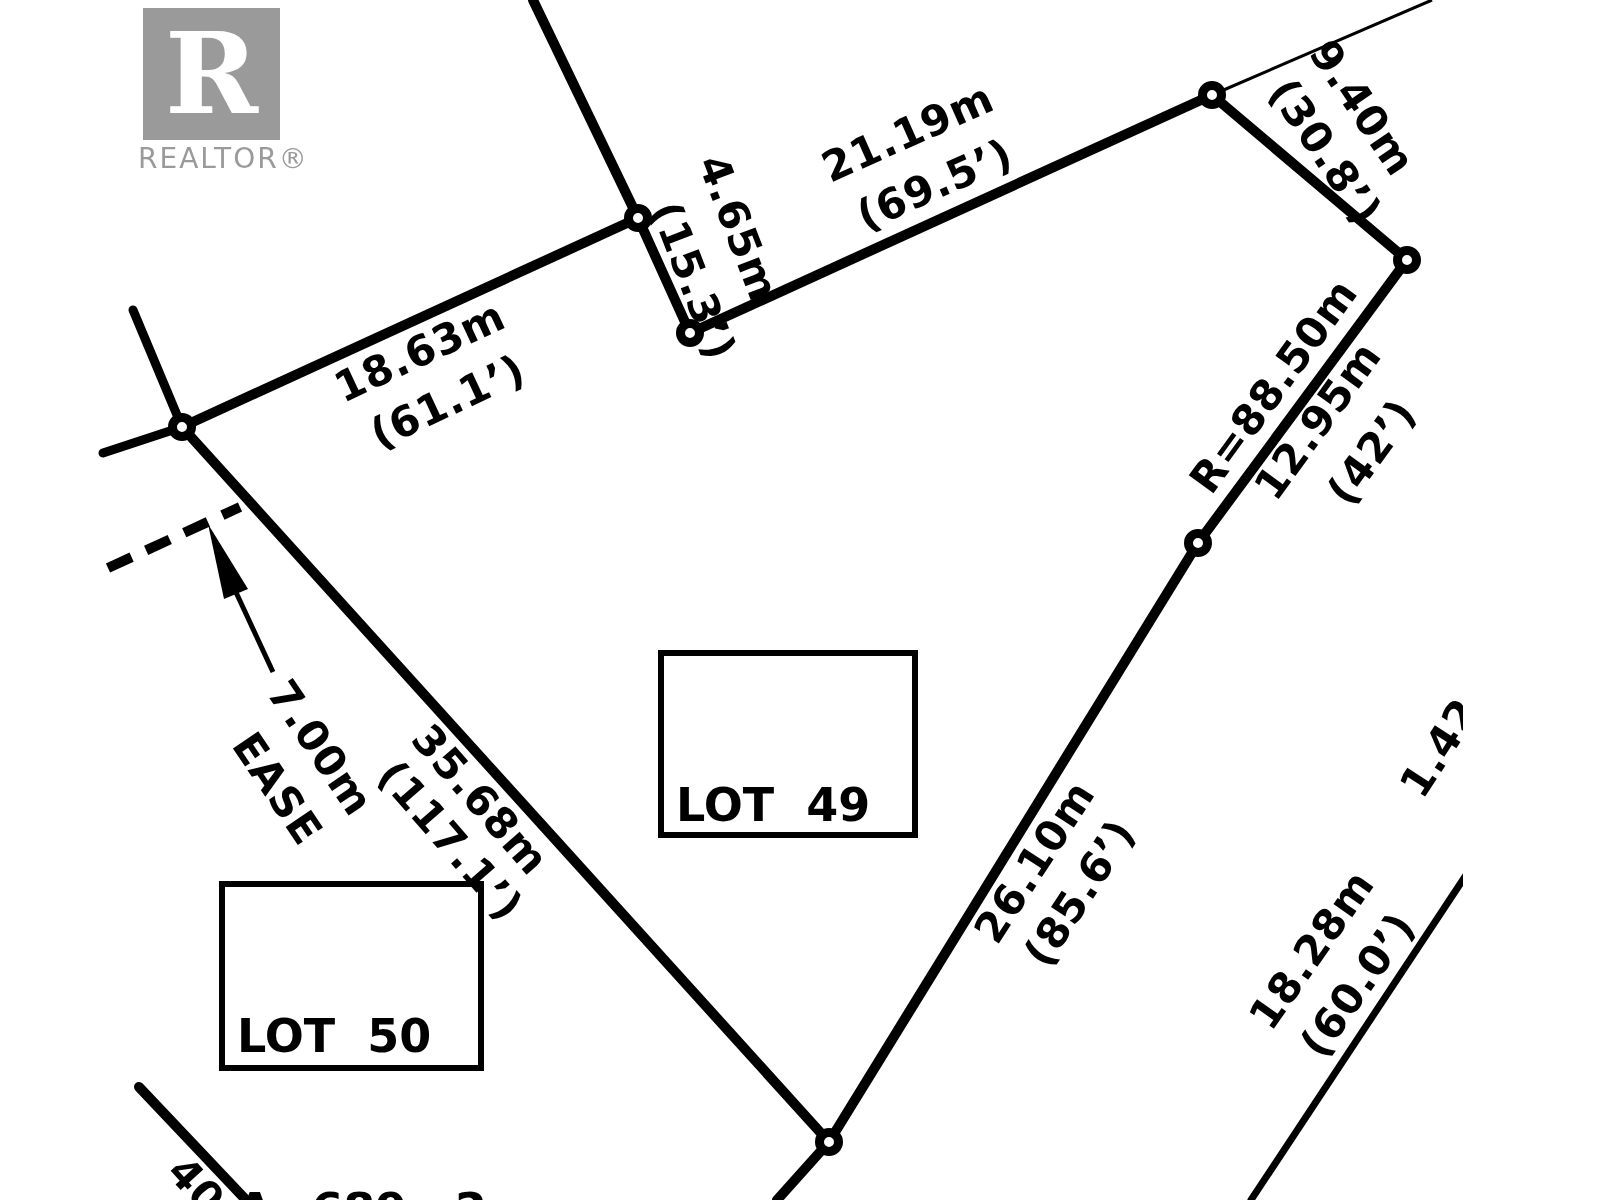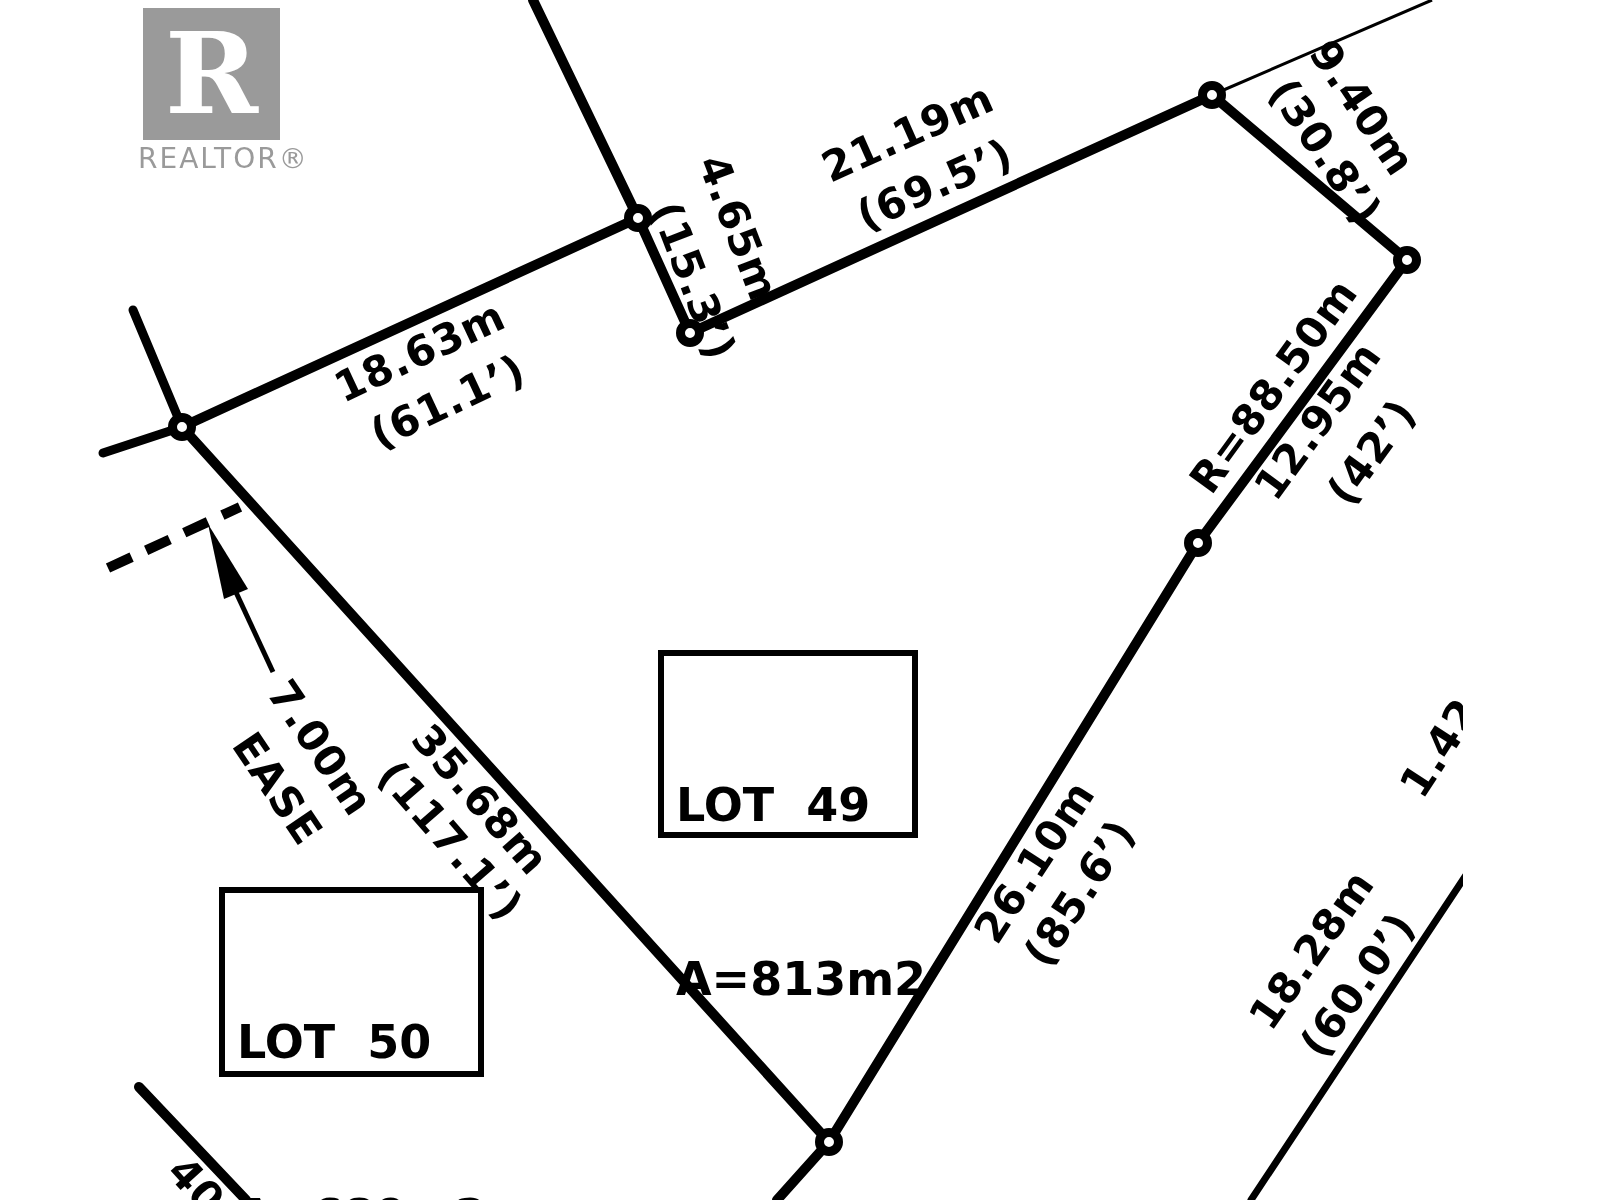--- a/index.html
+++ b/index.html
@@ -80,23 +80,22 @@
       </g>
     </svg>
 
     <div class="logo-block">
       <span class="logo-r">R</span>
     </div>
     <div class="logo-text">REALTOR®</div>
 
     <div class="lot-box" style="left:658px;top:650px;width:260px;height:188px;">
       <div>LOT  49</div>
-      <div>A=813m2</div>
     </div>
-    <div class="lot-box" style="left:219px;top:881px;width:265px;height:190px;margin-top:6px;">
+    <div class="lot-box" style="left:219px;top:881px;width:265px;height:190px;">
       <div>LOT  50</div>
       <div>A=689m2</div>
       
     </div>
 
     <div class="lbl" style="left:420px;top:352px;--r:-25deg">18.63m</div>
     <div class="lbl" style="left:448px;top:402px;--r:-25deg">(61.1’)</div>
 
     <div class="lbl" style="left:908px;top:133px;--r:-24deg">21.19m</div>
     <div class="lbl" style="left:935px;top:185px;--r:-24deg">(69.5’)</div>

